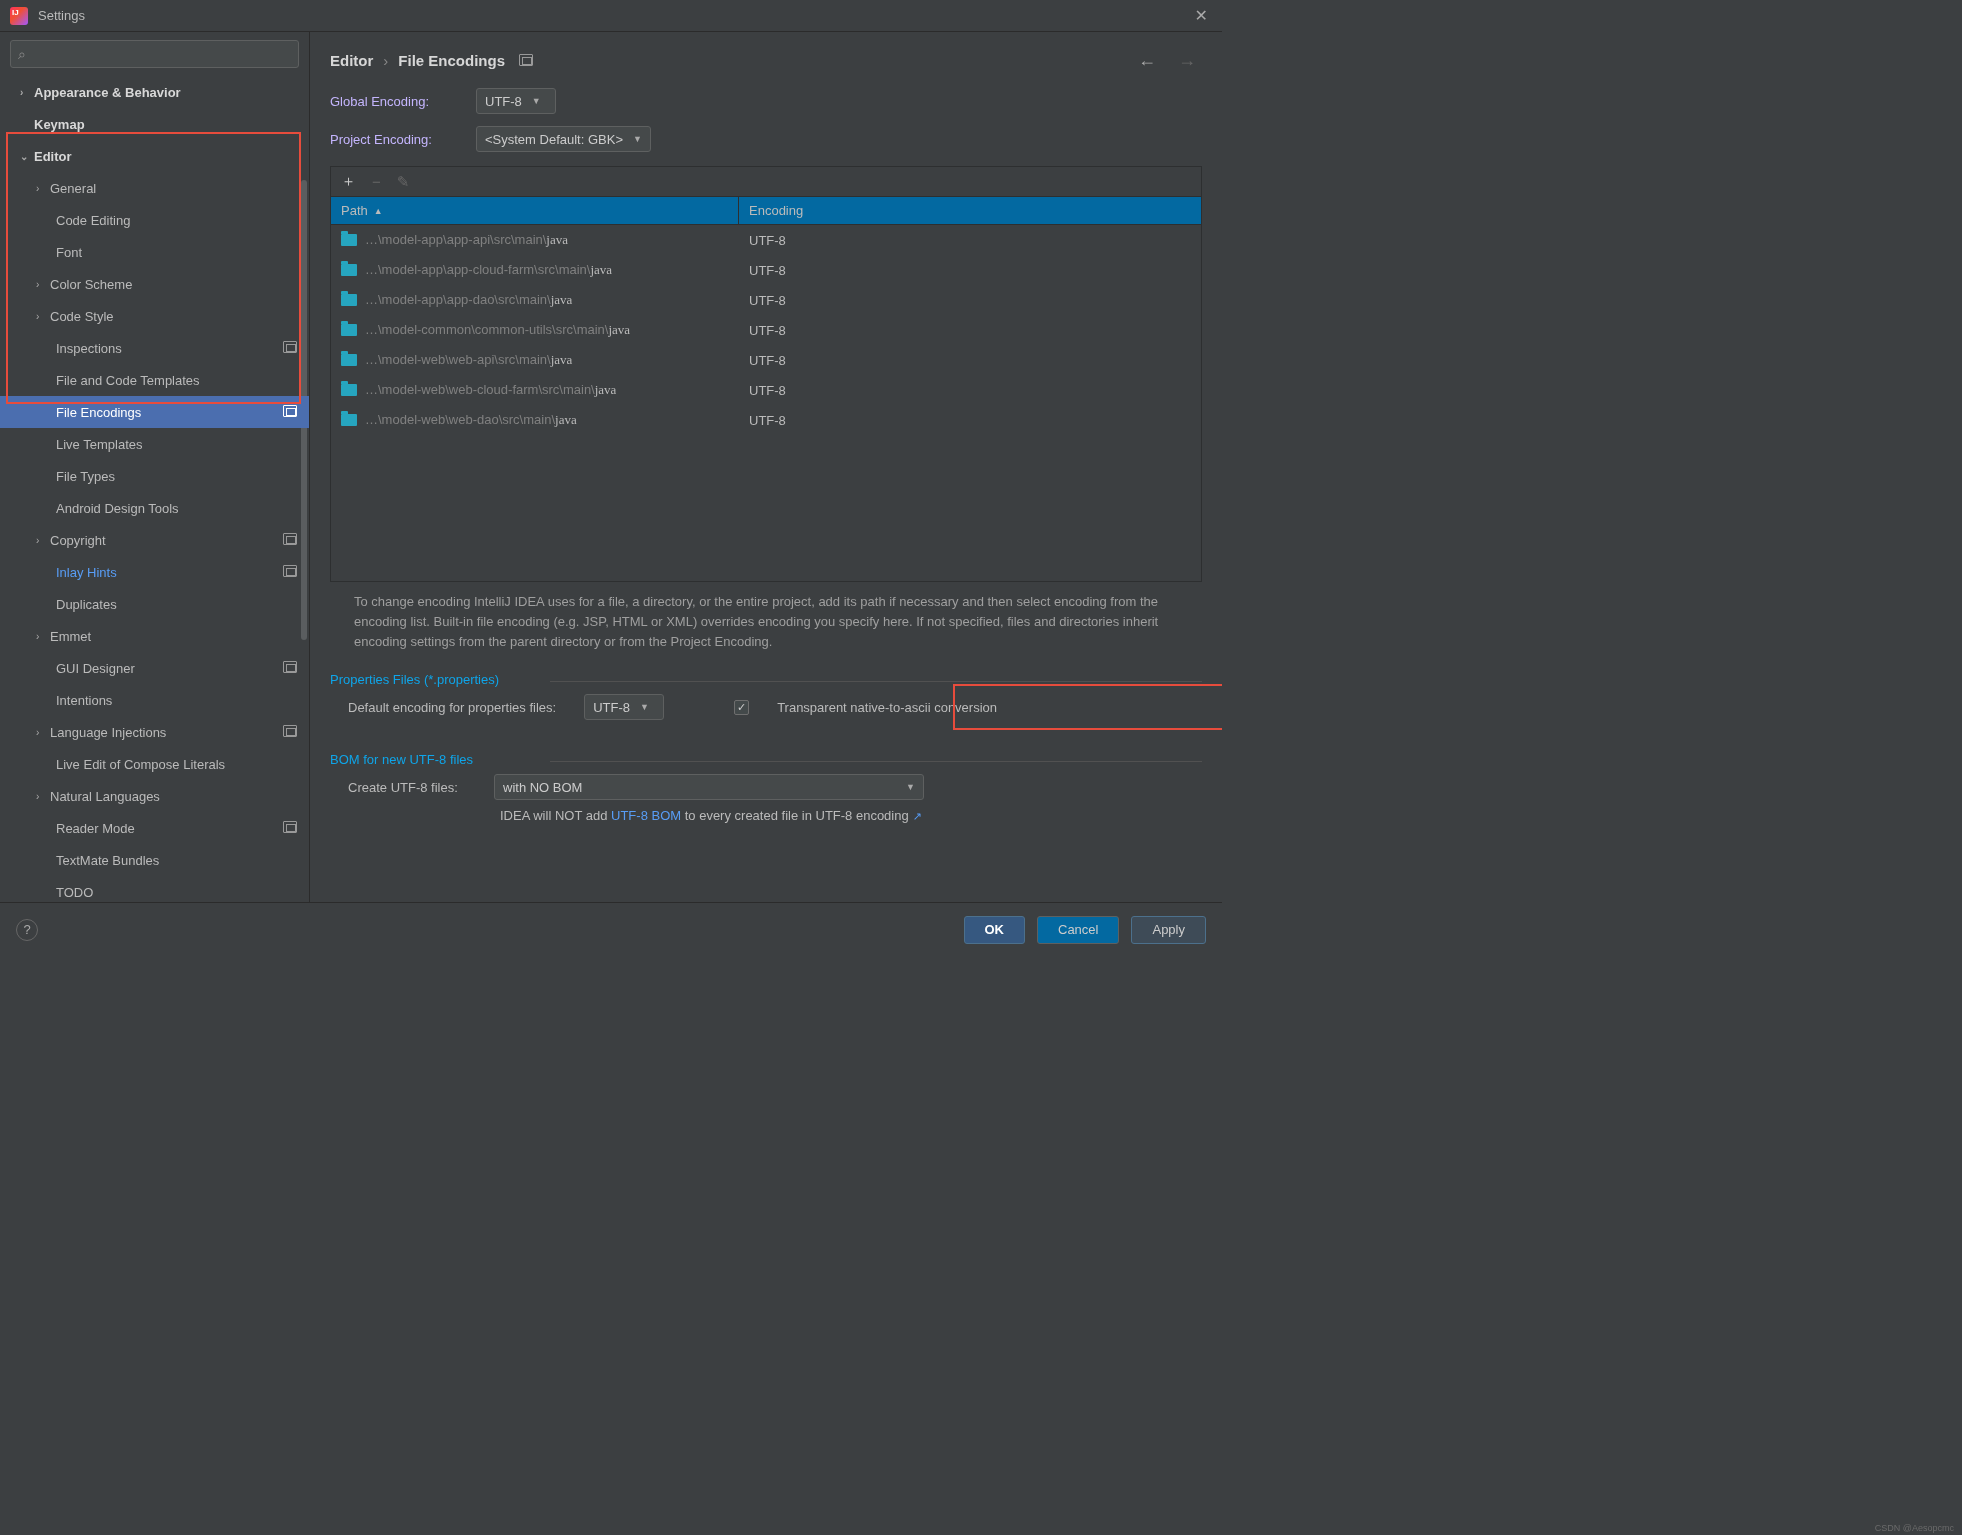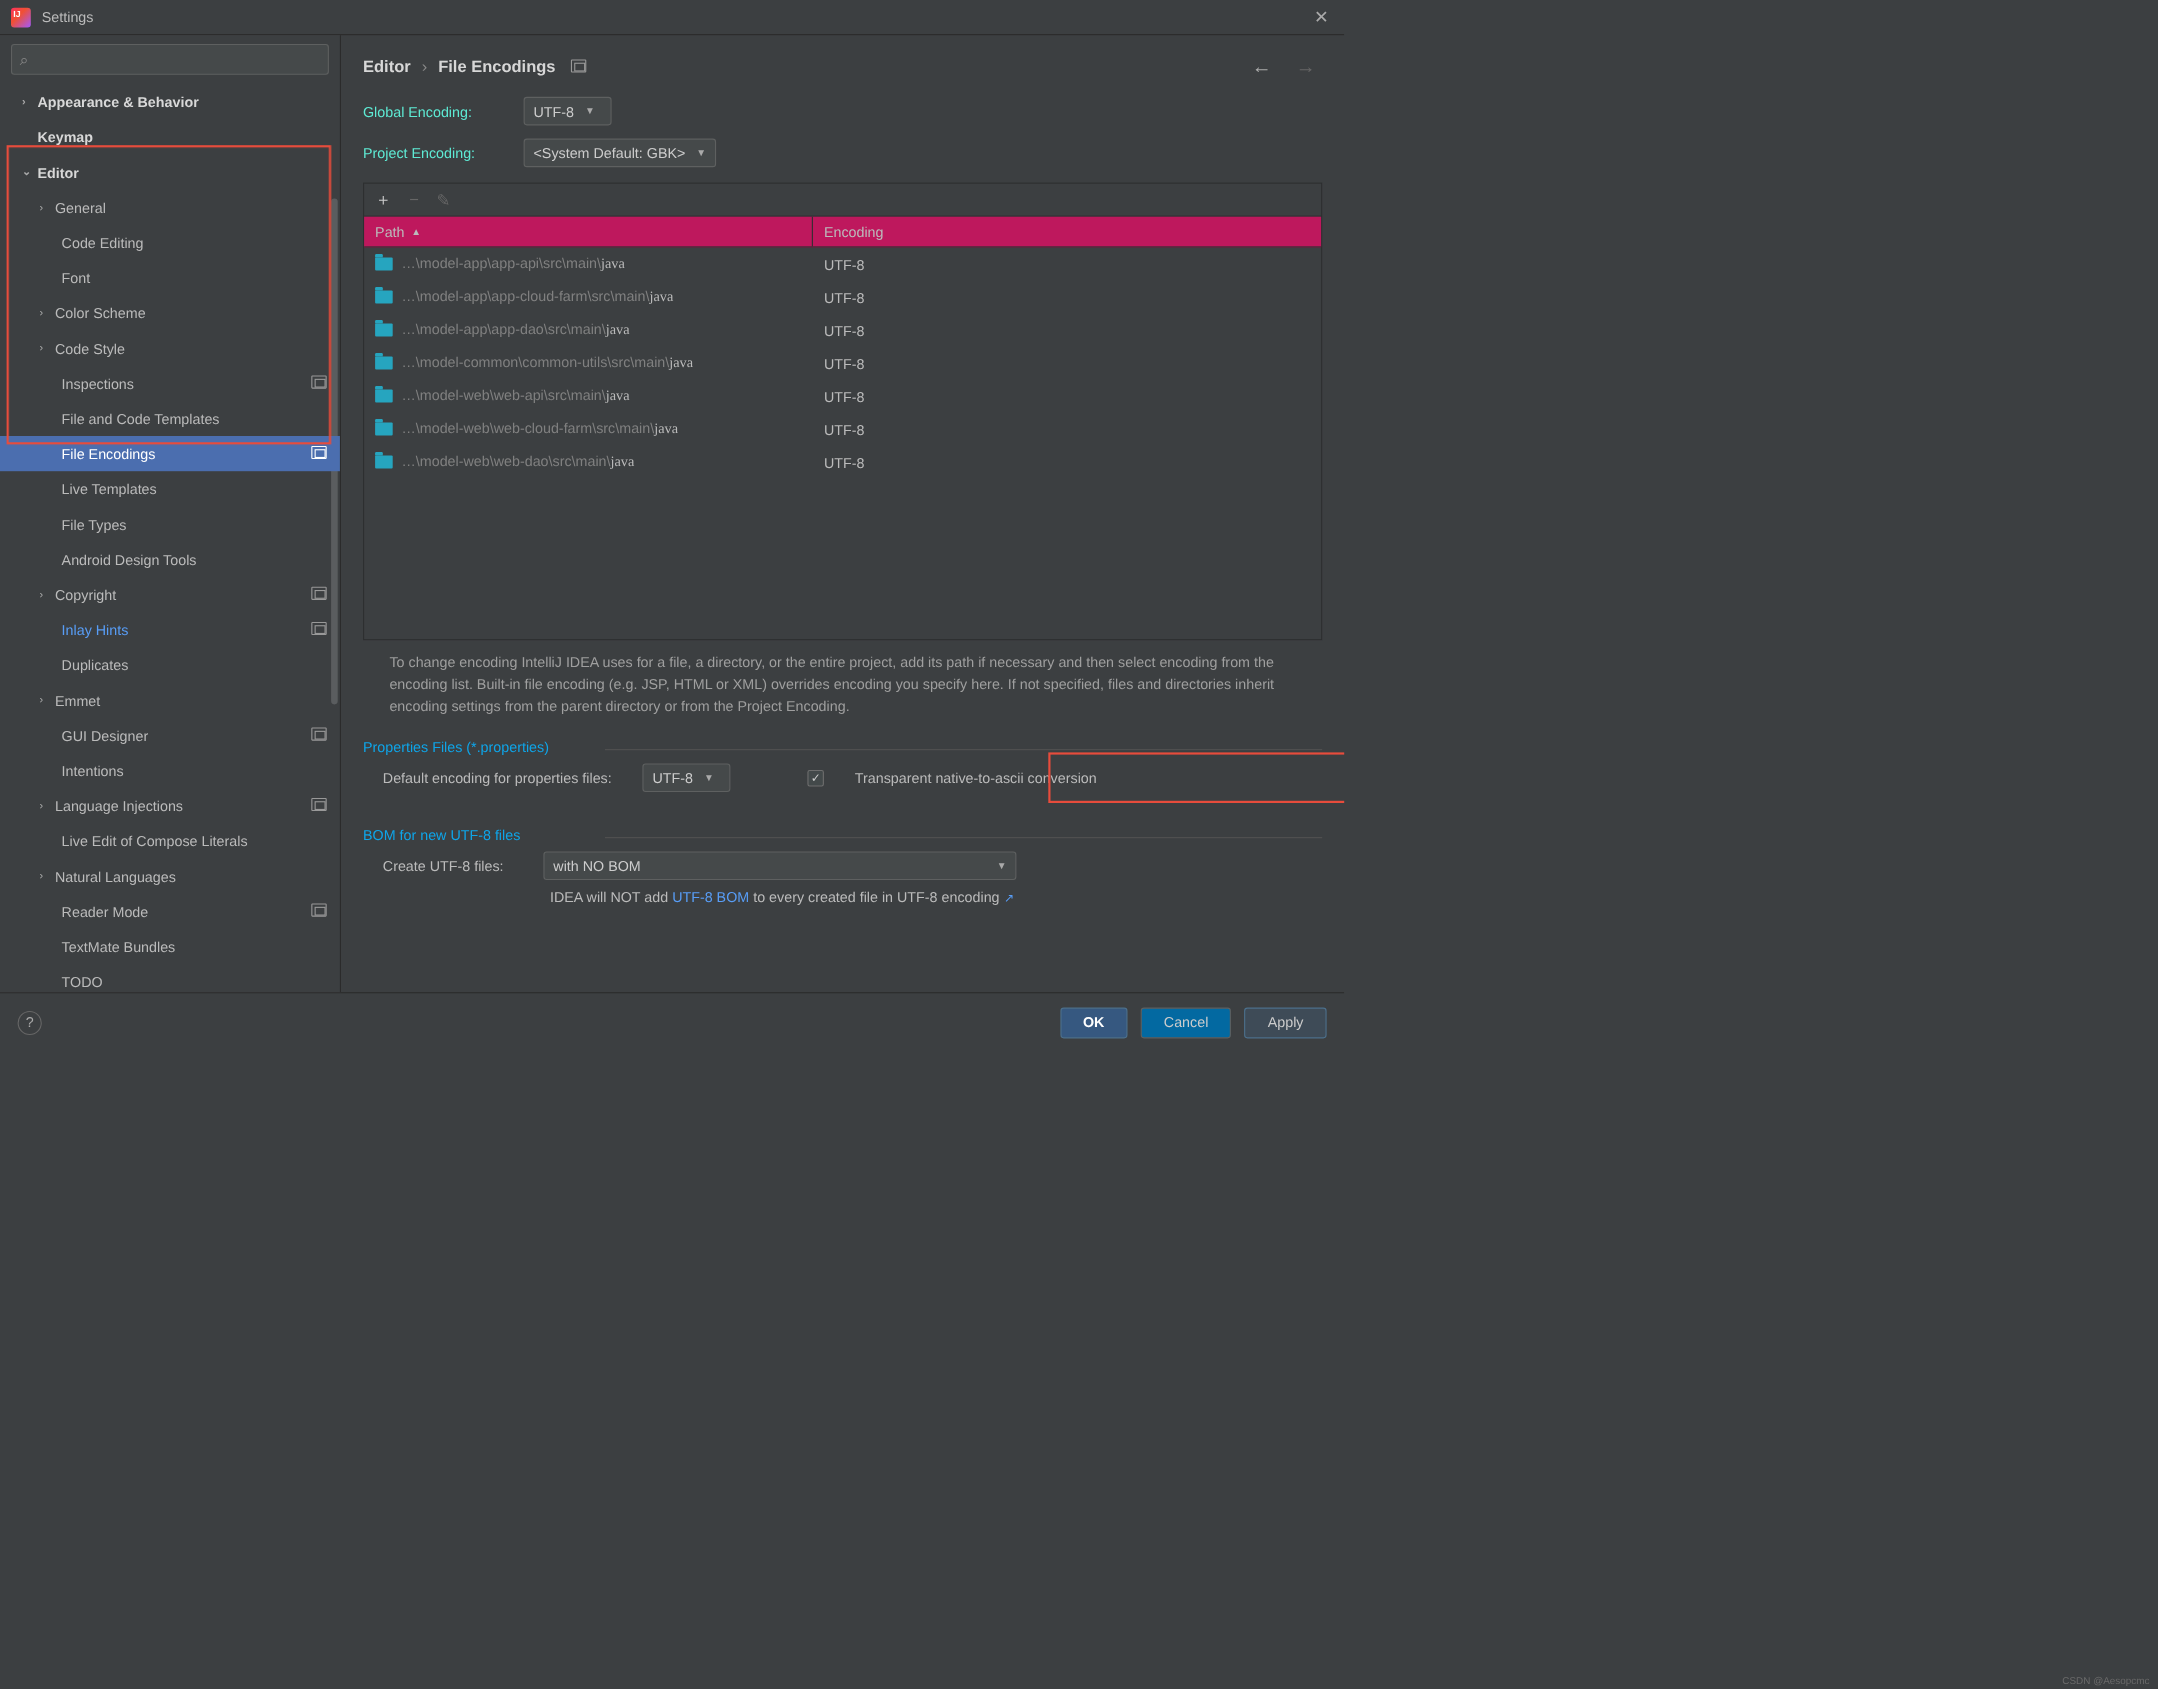--- a/index.html
+++ b/index.html
@@ -37,29 +37,29 @@
 .main { flex:1; display:flex; flex-direction:column; padding: 12px 20px 0 20px; }
 .breadcrumb { display:flex; align-items:center; gap:10px; color:#d7d7d7; font-size:15px; font-weight:bold; height:32px; }
 .breadcrumb .sep { color:#888; font-weight:normal; }
 .breadcrumb .bc-badge { width:14px; height:12px; border:1px solid #999; border-radius:1px; position:relative; margin-left:4px;}
 .breadcrumb .bc-badge::after { content:''; position:absolute; left:2px; top:2px; width:8px; height:6px; border:1px solid #999;}
 .breadcrumb .spacer { flex:1; }
 .navarrow { color:#aaa; font-size:18px; padding:0 6px; cursor:pointer;}
 .navarrow.disabled { color:#666; }
 
 .form-row { display:flex; align-items:center; margin-top:12px; gap:14px; }
-.form-row label { width:132px; color:#5eead4; }
+.form-row label { width:132px; color:#c4b5fd; }
 .combo { background:#45494a; border:1px solid #5e6060; border-radius:3px; color:#ccc; height:26px; display:inline-flex; align-items:center; padding:0 8px; gap:10px; cursor:pointer; min-width:80px;}
 .combo .tri { font-size:9px; color:#aaa; }
 
 .table-wrap { margin-top:14px; border:1px solid #2d2f30; background:#3c3f41; display:flex; flex-direction:column; height:416px; }
 .table-toolbar { height:30px; display:flex; align-items:center; gap:16px; padding:0 10px; border-bottom:1px solid #2d2f30; }
 .tb-btn { color:#ccc; font-size:15px; cursor:pointer; }
 .tb-btn.disabled { color:#666; }
-.table-head { display:flex; height:28px; background:#be185d; border-bottom:1px solid #2d2f30; }
+.table-head { display:flex; height:28px; background:#0369a1; border-bottom:1px solid #2d2f30; }
 .th { display:flex; align-items:center; padding:0 10px; color:#bbb; border-right:1px solid #2d2f30; }
 .th.path { width:408px; }
 .th.enc { flex:1; border-right:none; }
 .th .sort { margin-left:6px; font-size:9px; }
 .table-body { flex:1; overflow:auto; }
 .trow { display:flex; height:30px; align-items:center; }
 .tcell { padding:0 10px; }
 .tcell.path { width:408px; display:flex; align-items:center; gap:8px; }
 .tcell.enc { flex:1; color:#bbb; }
 .folder-icon { width:16px; height:12px; background:#26a5bf; border-radius:1px; position:relative; }

